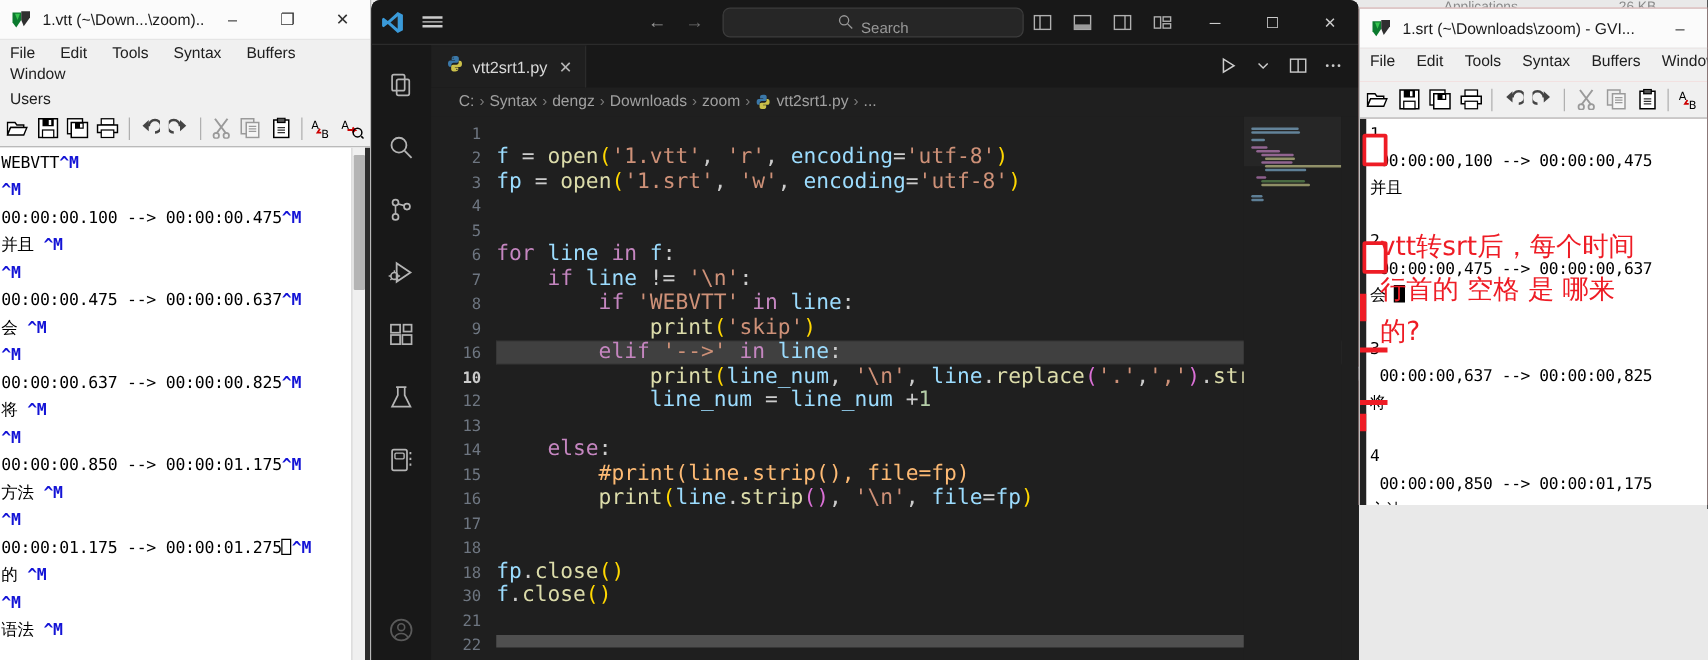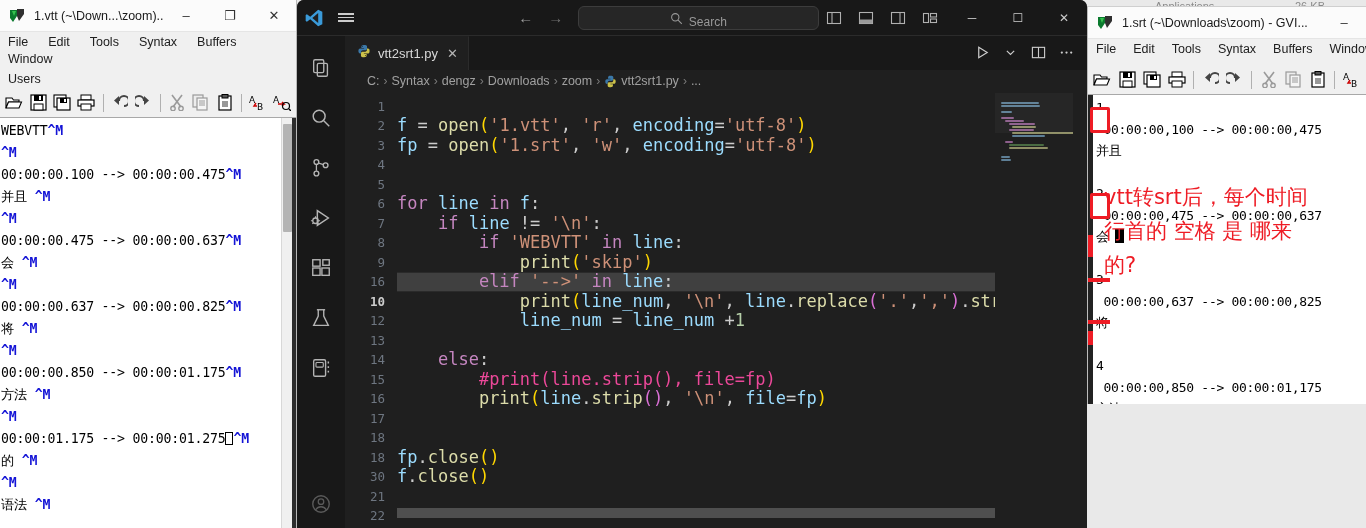--- a/index.html
+++ b/index.html
@@ -157,21 +157,21 @@
   .cl.highlight { background: #404040; box-shadow: inset 0 1px 0 #2a2a2a, inset 0 -1px 0 #2a2a2a; }
   .ind-guide { color: #404040; }
   .kw { color: #c586c0; }     
   .fn { color: #dcdcaa; }     
   .var { color: #9cdcfe; }    
   .str { color: #ce9178; }    
   .num { color: #b5cea8; }    
   .op  { color: #cccccc; }
   .par { color: #ffd700; }
   .par2{ color: #da70d6; }
-  .cmt { color: #ec4899; }
+  .cmt { color: #fdba74; }
 
   .minimap {
     position: absolute; right: 14px; top: 0; width: 78px; height: 100%;
     background: #1f1f1f; padding-top: 5px; overflow: hidden;
   }
   .mm-line { height: 2px; margin: 1px 0 1px 6px; border-radius: 1px; }
   .mm-slider { position:absolute; left:0; top:0; width:78px; height:40px; background: rgba(255,255,255,0.035); }
   .code-vsb {
     position: absolute; right: 0; top: 0; width: 14px; height: 100%; background: #1f1f1f;
   }

